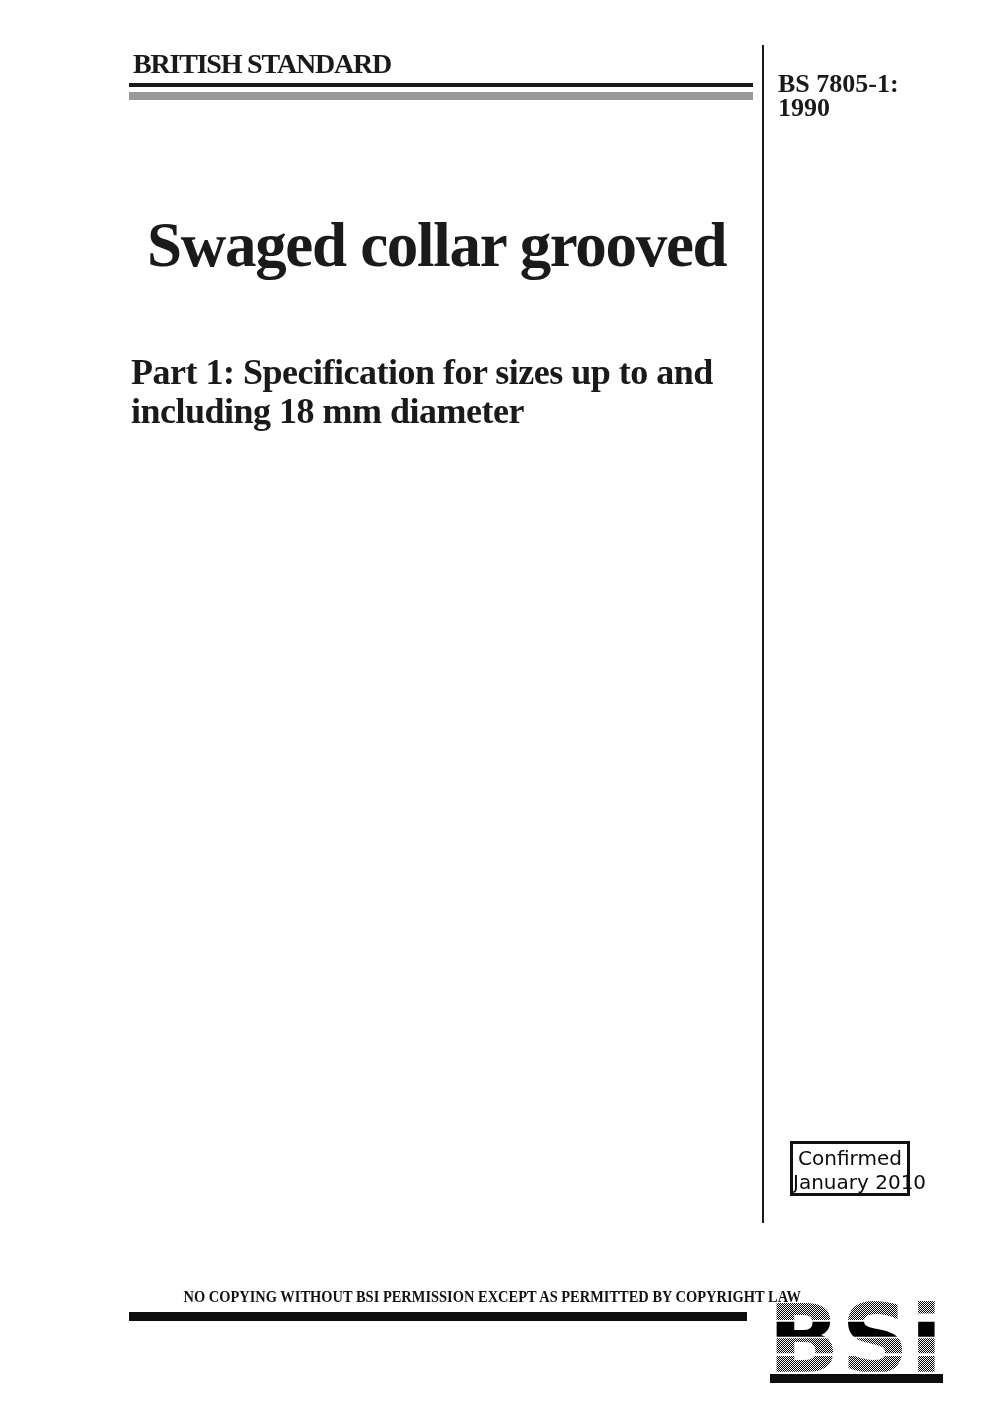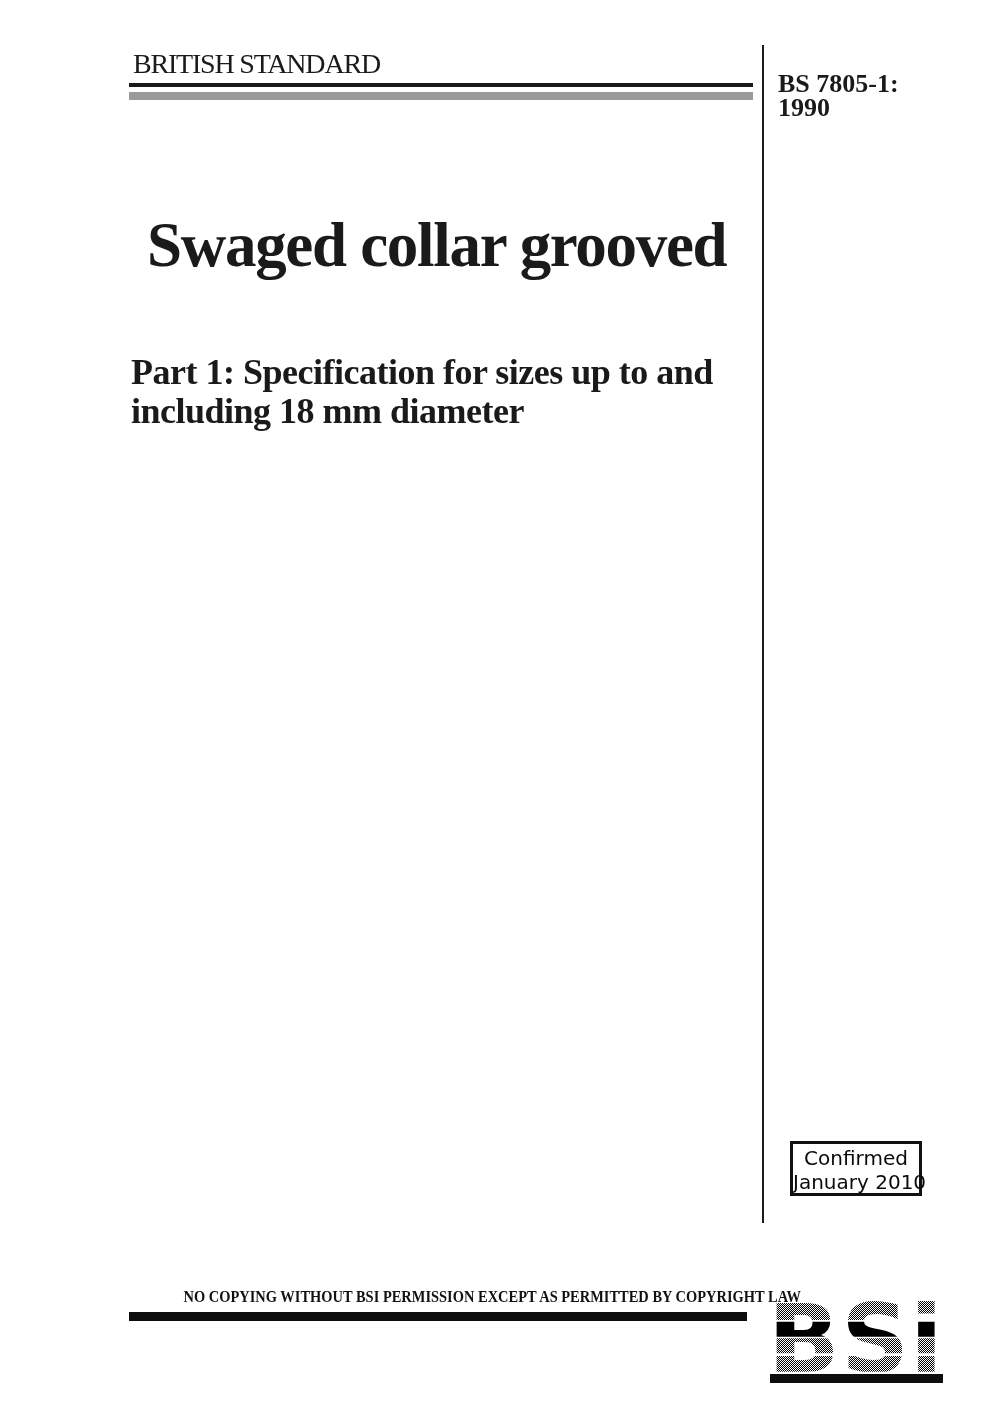--- a/index.html
+++ b/index.html
@@ -11,21 +11,21 @@
     overflow: hidden;
     font-family: "Liberation Serif", serif;
     color: #1a1a1a;
   }
 
   
   .masthead-label {
     position: absolute;
     left: 133px; top: 50px;
     font-size: 28px; line-height: 28px;
-    font-weight: normal; letter-spacing: -1.2px;
+    font-weight: bold; letter-spacing: -1.2px;
     white-space: nowrap;
     text-align: right;
   }
   .rule-black {
     position: absolute;
     left: 129px; top: 83px;
     width: 624px; height: 4px;
     background: #1a1a1a;
   }
   .rule-gray {
@@ -64,21 +64,21 @@
     margin: 0;
     font-size: 36px; line-height: 39px;
     font-weight: bold; letter-spacing: -0.5px;
     white-space: nowrap;
   }
 
   
   .confirmed-box {
     position: absolute;
     left: 790px; top: 1141px;
-    width: 132px; height: 55px;
+    width: 120px; height: 55px;
     border: 3px solid #111111;
     box-sizing: border-box;
     padding-top: 2px;
     text-align: center;
     font-family: "DejaVu Sans", sans-serif;
     font-size: 20px; line-height: 24px;
     color: #0b0b0b;
     white-space: nowrap;
   }
 

